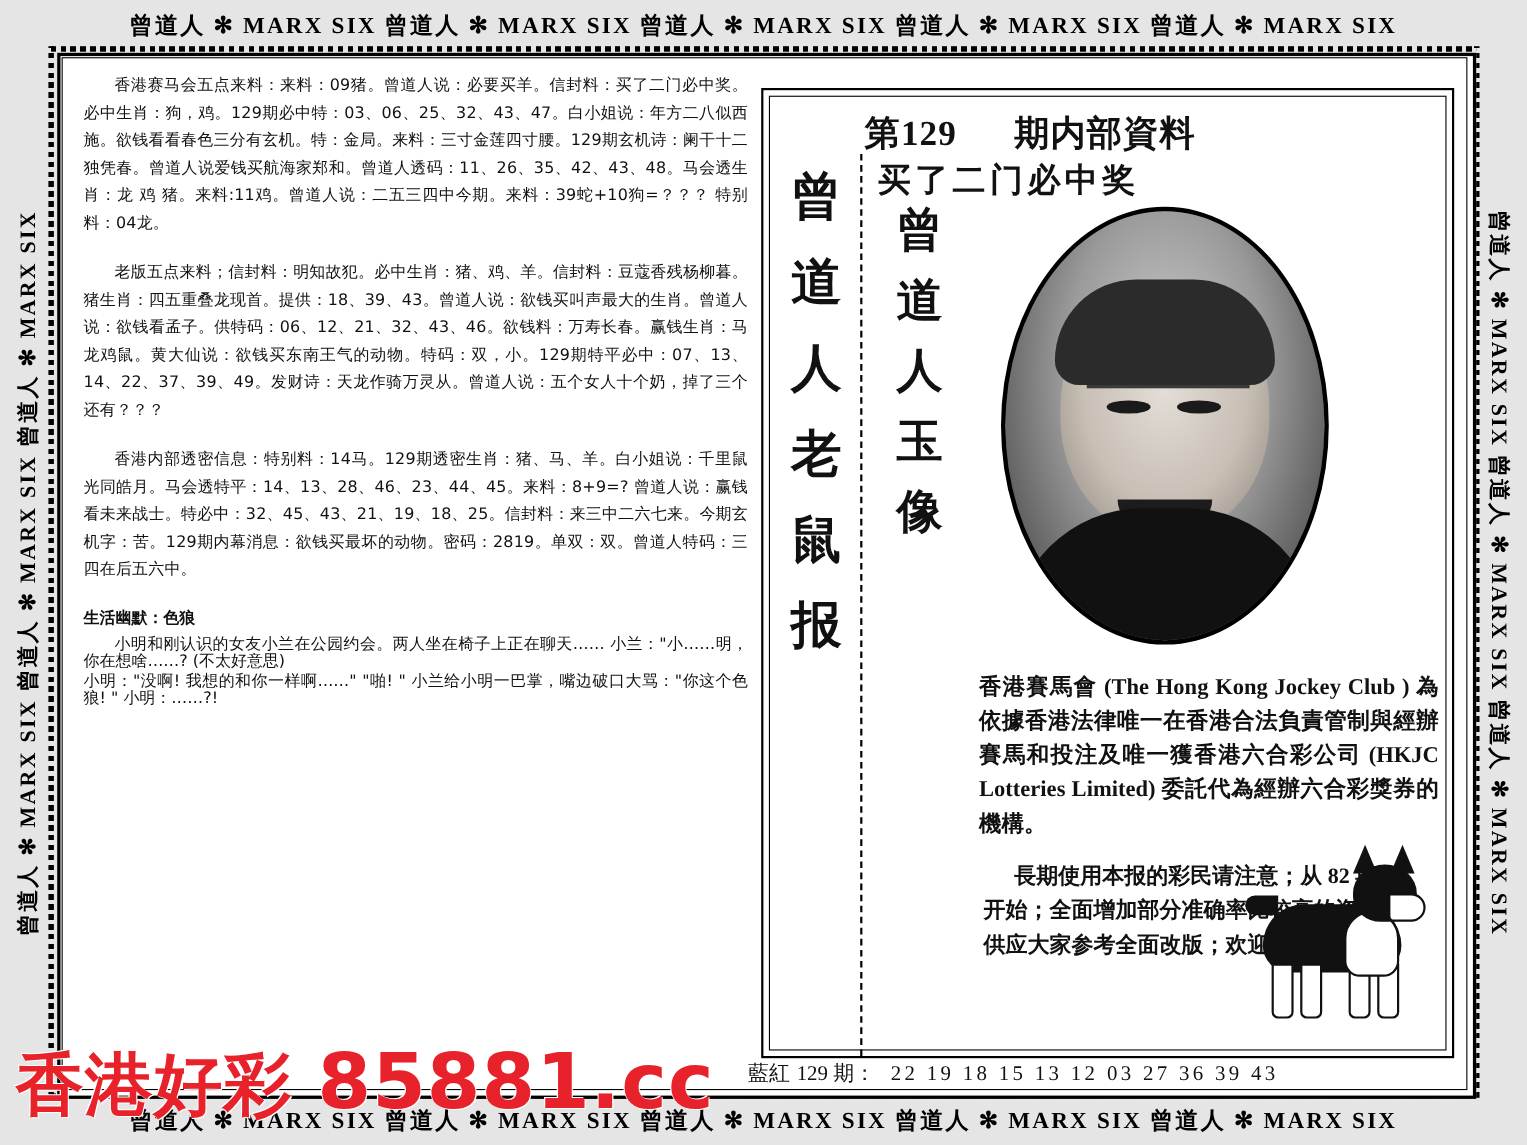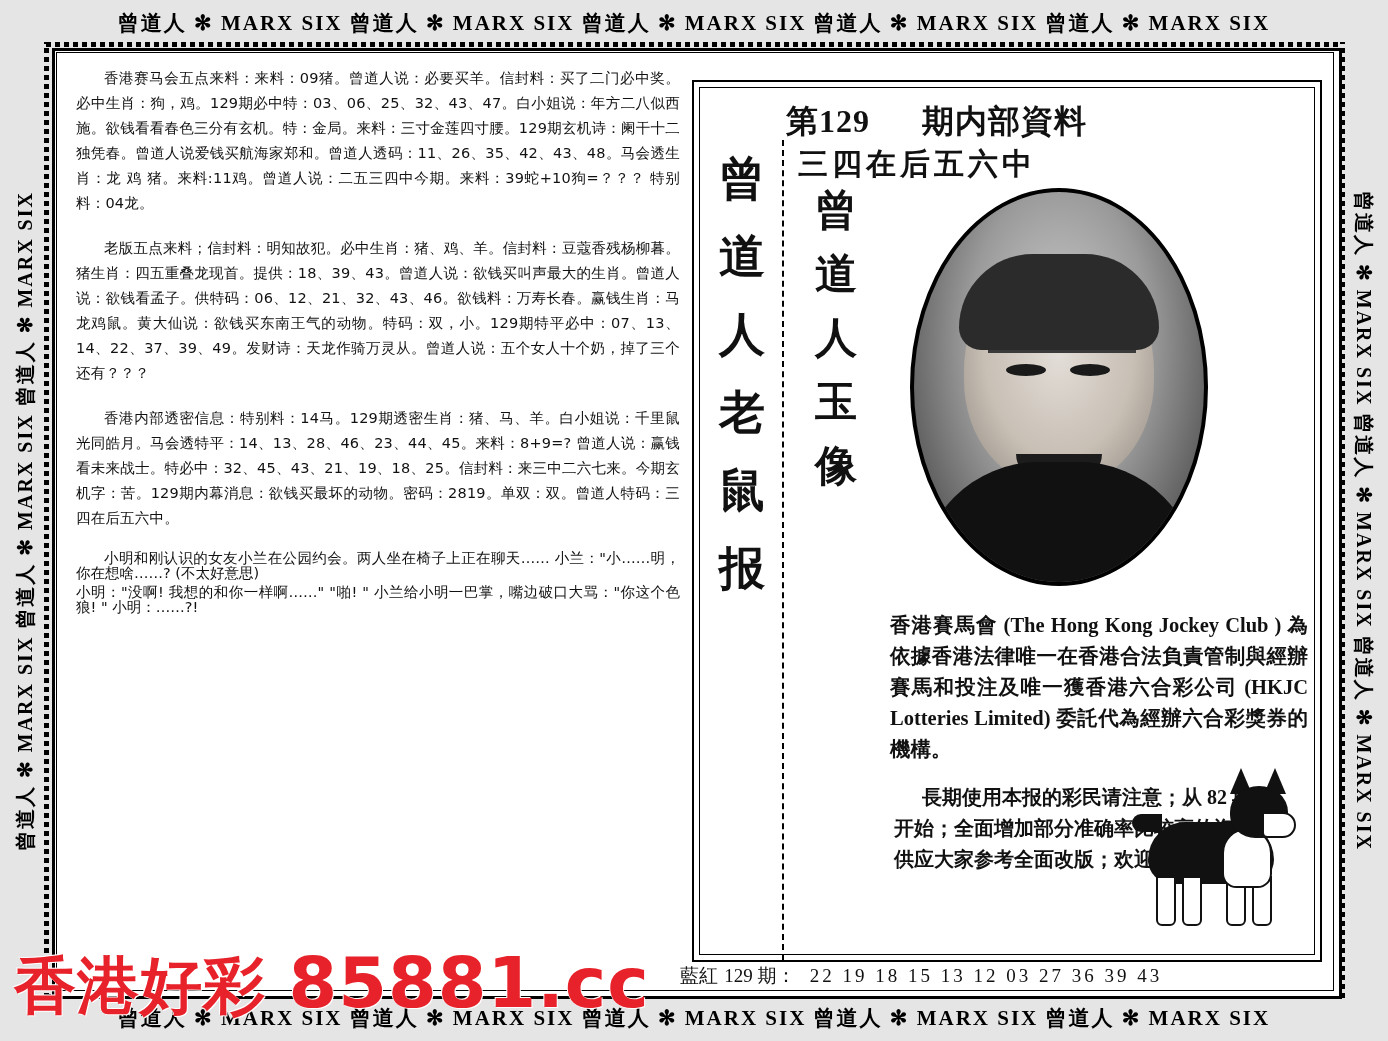--- a/index.html
+++ b/index.html
@@ -405,33 +405,34 @@
   <div class="inner-frame"></div>
   <div class="inner-frame2"></div>
 
   <div class="content">
 
     <div class="col-left">
       <p class="para">香港赛马会五点来料：来料：09猪。曾道人说：必要买羊。信封料：买了二门必中奖。必中生肖：狗，鸡。129期必中特：03、06、25、32、43、47。白小姐说：年方二八似西施。欲钱看看春色三分有玄机。特：金局。来料：三寸金莲四寸腰。129期玄机诗：阑干十二独凭春。曾道人说爱钱买航海家郑和。曾道人透码：11、26、35、42、43、48。马会透生肖：龙 鸡 猪。来料:11鸡。曾道人说：二五三四中今期。来料：39蛇+10狗=？？？ 特别料：04龙。</p>
       <p class="para">老版五点来料；信封料：明知故犯。必中生肖：猪、鸡、羊。信封料：豆蔻香残杨柳暮。猪生肖：四五重叠龙现首。提供：18、39、43。曾道人说：欲钱买叫声最大的生肖。曾道人说：欲钱看孟子。供特码：06、12、21、32、43、46。欲钱料：万寿长春。赢钱生肖：马龙鸡鼠。黄大仙说：欲钱买东南王气的动物。特码：双，小。129期特平必中：07、13、14、22、37、39、49。发财诗：天龙作骑万灵从。曾道人说：五个女人十个奶，掉了三个还有？？？</p>
       <p class="para">香港内部透密信息：特别料：14马。129期透密生肖：猪、马、羊。白小姐说：千里鼠光同皓月。马会透特平：14、13、28、46、23、44、45。来料：8+9=? 曾道人说：赢钱看未来战士。特必中：32、45、43、21、19、18、25。信封料：来三中二六七来。今期玄机字：苦。129期内幕消息：欲钱买最坏的动物。密码：2819。单双：双。曾道人特码：三四在后五六中。</p>
 
+      <div class="joke-title">生活幽默：色狼</div>
       <div class="joke-line ind">小明和刚认识的女友小兰在公园约会。两人坐在椅子上正在聊天…… 小兰："小……明，你在想啥……? (不太好意思)</div>
       <div class="joke-line">小明："没啊! 我想的和你一样啊……" "啪! " 小兰给小明一巴掌，嘴边破口大骂："你这个色狼! " 小明：……?!</div>
     </div>
 
     <div class="col-right">
       <div class="right-box">
         <div class="right-box-inner"></div>
 
         <div class="head-line">
           <span class="issue-num">第129</span><span>期内部資料</span>
         </div>
 
-        <div class="zodiac-line">三四在后五六中</div>
+        <div class="zodiac-line">买了二门必中奖</div>
 
         <div class="masthead">
           <span>曾</span>
           <span>道</span>
           <span>人</span>
           <span>老</span>
           <span>鼠</span>
           <span>报</span>
         </div>
 

